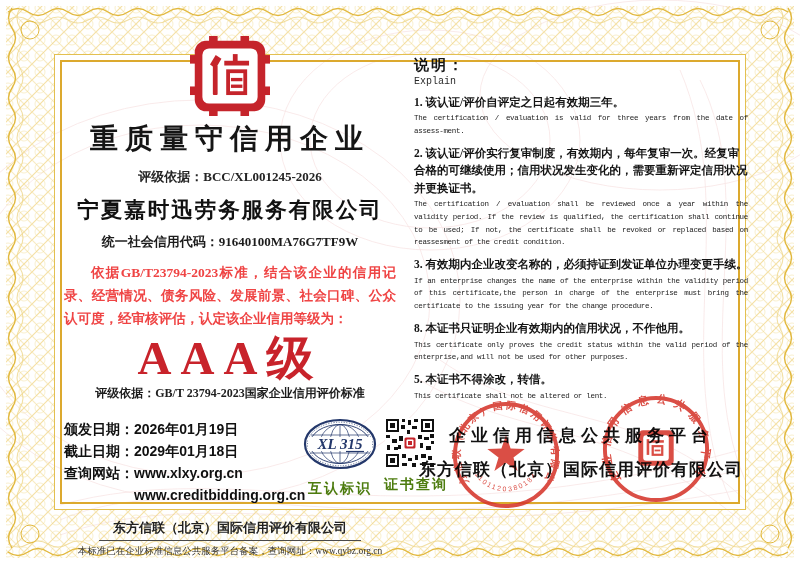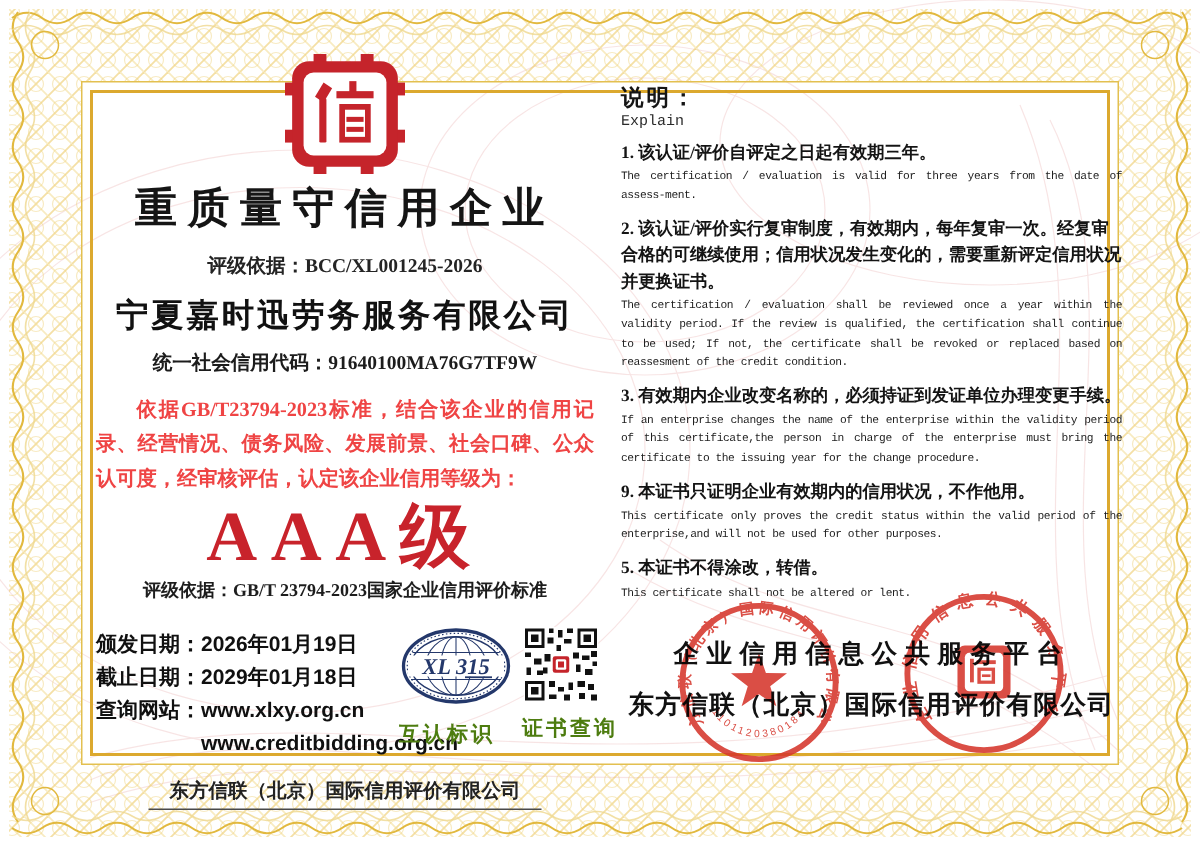--- a/index.html
+++ b/index.html
@@ -20,21 +20,21 @@
   .uscc{margin-top:9px;font-size:13px;font-weight:bold;color:#1c1c1c;
     font-family:"Liberation Serif",serif;}
   .para{margin-top:10px;text-align:justify;text-indent:2em;font-size:13.5px;font-weight:bold;
     line-height:1.72;color:#ef4444;font-family:"Liberation Serif",serif;}
   .grade{font-size:47px;line-height:1.15;font-weight:900;letter-spacing:9px;color:#C8232B;
     font-family:"Liberation Serif",serif;}
   .basis{font-size:12px;font-weight:bold;color:#1d1d1d;font-family:"Liberation Serif",serif;}
   .details{margin-top:16px;display:flex;align-items:flex-start;text-align:left;}
   .dates{width:202px;font-size:14px;font-weight:bold;line-height:1.58;color:#101010;white-space:nowrap;}
   .dates .indent{padding-left:70px;}
-  .badge-box{width:80px;text-align:left;}
+  .badge-box{width:80px;text-align:center;margin-left:36px;}
   .qr-box{width:52px;text-align:center;margin-left:6px;}
   .badge-label{margin-top:4px;font-size:14px;font-weight:bold;letter-spacing:2px;color:#4d7c0f;white-space:nowrap;}
   .foot{margin-top:12px;}
   .foot-company{display:inline-block;font-size:13px;font-weight:bold;color:#222;
     font-family:"Liberation Serif",serif;padding:0 14px 3px 14px;border-bottom:1.5px solid #4a4a4a;}
   .filing{margin-top:4px;font-size:9.5px;color:#333;font-family:"Liberation Serif",serif;white-space:nowrap;}
 
   
   .right-col{position:absolute;left:414px;top:56px;width:334px;text-align:left;}
   .exp-head{font-size:15px;font-weight:900;letter-spacing:2px;color:#151515;
@@ -229,41 +229,42 @@
             <rect x="19.5" y="19.5" width="11" height="11" rx="1.5" fill="#C5242B"></rect>
             <rect x="21.5" y="21.5" width="7" height="7" rx="1" fill="#ffffff"></rect>
             <rect x="23" y="23" width="4" height="4" fill="#C5242B"></rect>
           </svg>
           <div class="badge-label">证书查询</div>
         </div>
       </div>
 
       <div class="foot">
         <div class="foot-company">东方信联（北京）国际信用评价有限公司</div>
+        <div class="filing">本标准已在企业标准信息公共服务平台备案，查询网址：www.qybz.org.cn</div>
       </div>
     </div>
 
     <div class="right-col">
       <div class="exp-head">说明：</div>
       <div class="exp-head-en">Explain</div>
 
       <div class="exp-item">
         <div class="exp-zh">1. 该认证/评价自评定之日起有效期三年。</div>
         <div class="exp-en">The certification / evaluation is valid for three years from the date of assess-ment.</div>
       </div>
       <div class="exp-item">
         <div class="exp-zh">2. 该认证/评价实行复审制度，有效期内，每年复审一次。经复审合格的可继续使用；信用状况发生变化的，需要重新评定信用状况并更换证书。</div>
         <div class="exp-en">The certification / evaluation shall be reviewed once a year within the validity period. If the review is qualified,  the certification shall continue to be used; If not, the certificate shall be revoked or replaced based on reassesment of the credit condition.</div>
       </div>
       <div class="exp-item">
         <div class="exp-zh">3. 有效期内企业改变名称的，必须持证到发证单位办理变更手续。</div>
         <div class="exp-en">If an enterprise changes the name of the enterprise within the validity period of this certificate,the person in charge of the enterprise must bring the certificate to the issuing year for the change procedure.</div>
       </div>
       <div class="exp-item">
-        <div class="exp-zh">9. 本证书只证明企业有效期内的信用状况，不作他用。</div>
+        <div class="exp-zh">8. 本证书只证明企业有效期内的信用状况，不作他用。</div>
         <div class="exp-en">This certificate only proves the credit status within the valid period of the enterprise,and will not be used for other purposes.</div>
       </div>
       <div class="exp-item">
         <div class="exp-zh">5. 本证书不得涂改，转借。</div>
         <div class="exp-en">This certificate shall not be altered or lent.</div>
       </div>
     </div>
 
     <div class="issuer">
       <div class="issuer-line1">企业信用信息公共服务平台</div>

